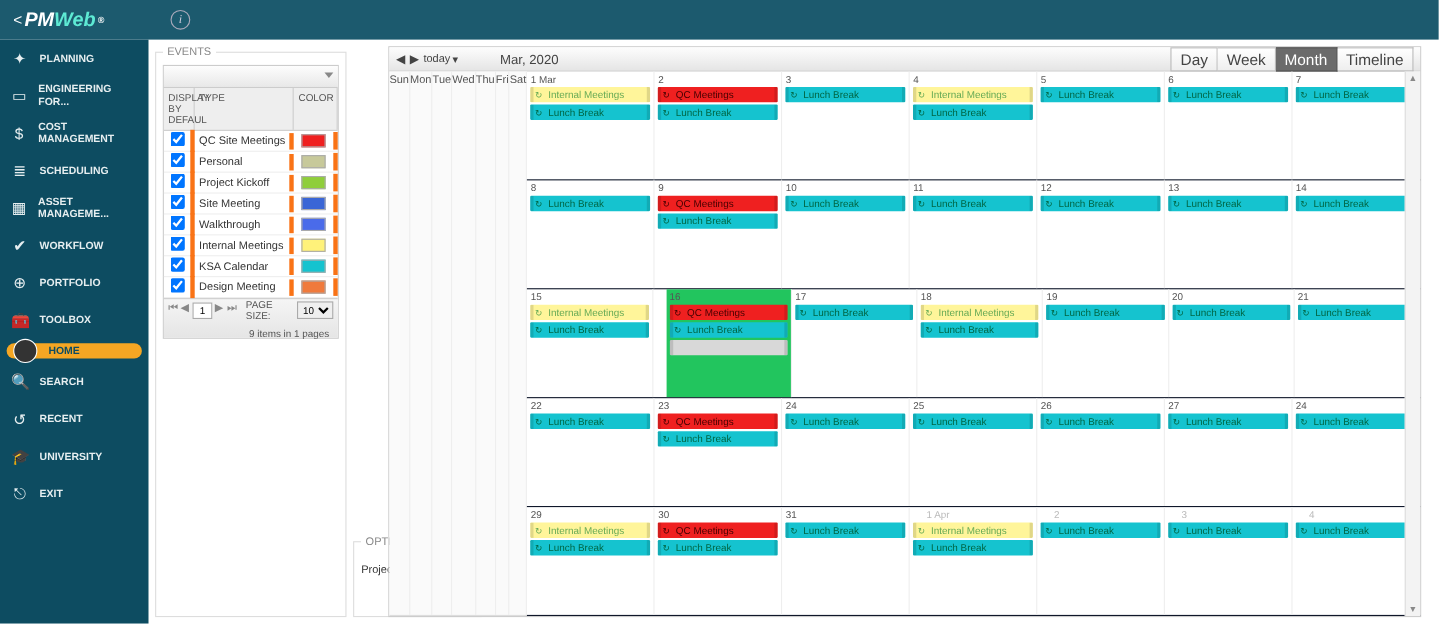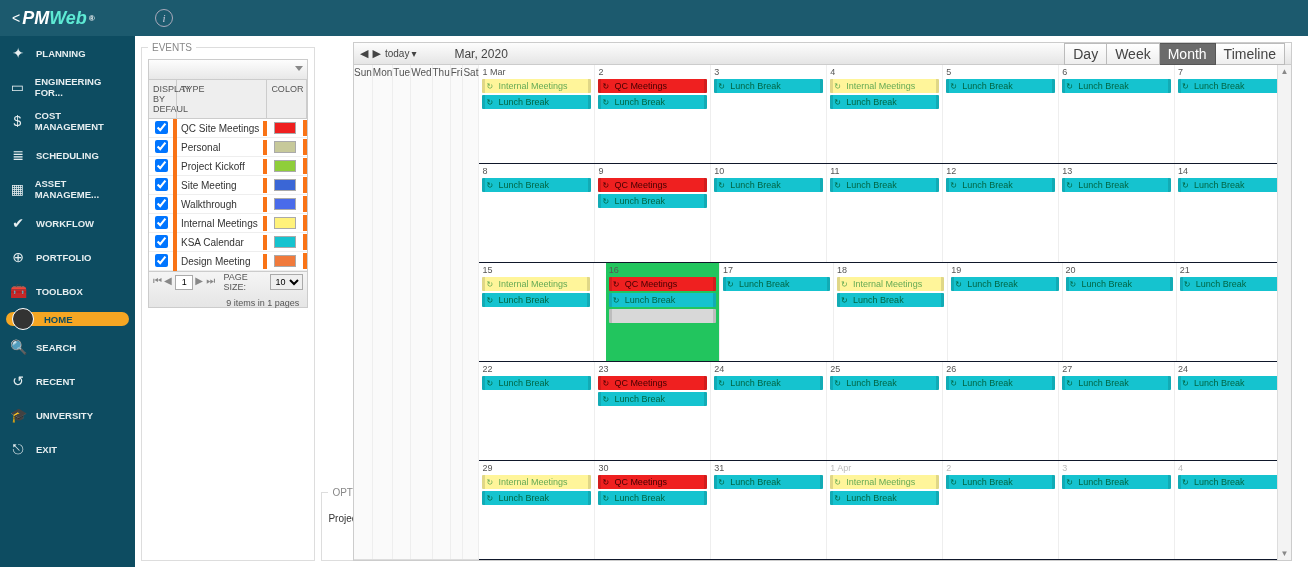--- a/index.html
+++ b/index.html
@@ -70,21 +70,21 @@
   .view-btn + .view-btn{ border-left:none;}
   .view-btn.active{ background:#6b6b6b; color:#fff; border-color:#555;}
   
   .cal-grid{ flex:1; display:flex; flex-direction:row; position:relative;}
   .dow-row{ display:flex; border-bottom:1px solid #ddd; background:#fafafa;}
   .dow{ flex:1; text-align:center; padding:2px 0; font-size:10px; color:#555; border-right:1px solid #eee;}
   .weeks{ flex:1; display:flex; flex-direction:column;}
   .week{ flex:1; display:flex; border-bottom:1px solid #0f172a; position:relative;}
   .day{ flex:1; border-right:1px solid #eee; padding:2px 3px; position:relative; min-height:0;}
   .day .dnum{ font-size:9px; color:#555;}
-  .day.other .dnum{ color:#bbb;}
+  .day.other .dnum{ color:#bbb;margin-left:12px;}
   .event{ height:14px; margin-top:2px; border-radius:1px; display:flex; align-items:center; padding:0 4px; font-size:9px; color:#333; overflow:hidden; white-space:nowrap; position:relative; cursor:pointer;}
   .event.handle::before{ content:""; width:3px; height:100%; position:absolute; left:0; top:0; background:rgba(0,0,0,.12);}
   .event.handle::after{ content:""; width:3px; height:100%; position:absolute; right:0; top:0; background:rgba(0,0,0,.12);}
   .event .ic{ width:9px; height:9px; margin-right:3px; display:inline-block; font-size:8px; line-height:9px;}
   .ev-teal{ background:#15c3cf; color:#064; }
   .ev-red{ background:#ef2020; color:#400; }
   .ev-yellow{ background:#fff59a; color:#6a5;}
   .ev-gray{ background:#d8d8d8;}
   .day.sel{ background:#22c55e;margin-left:12px;}
   

